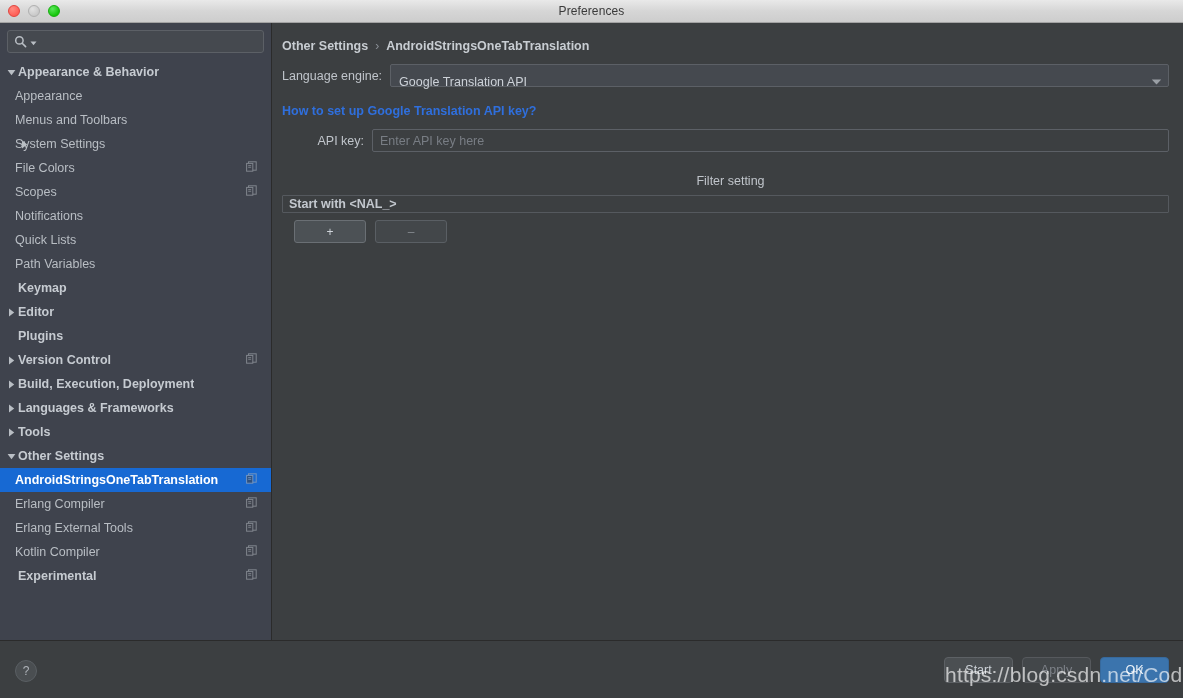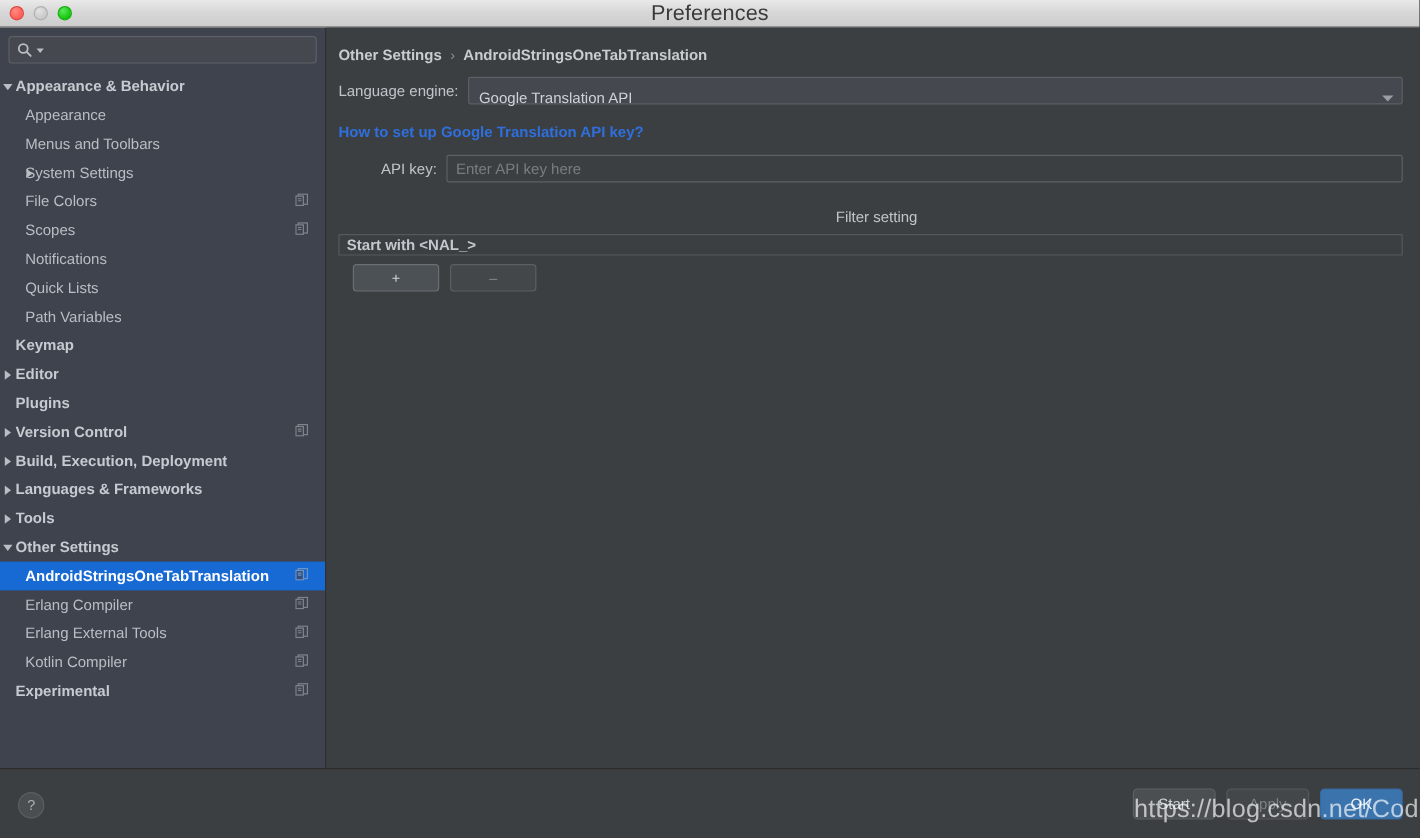--- a/index.html
+++ b/index.html
@@ -21,21 +21,21 @@
   
   .titlebar {
     position: relative;
     height: 23px;
     flex: 0 0 23px;
     background: linear-gradient(to bottom, #e9e9e9 0%, #d6d6d6 50%, #cdcdcd 100%);
     border-bottom: 1px solid #a3a3a3;
     display: flex; align-items: center; justify-content: center;
   }
   .title-text {
-    font-size: 18px; color: #3a3a3a; font-weight: 400;
+    font-size: 12px; color: #3a3a3a; font-weight: 400;
     letter-spacing: .1px;
   }
   .traffic {
     position: absolute; left: 8px; top: 0; bottom: 0;
     display: flex; align-items: center; gap: 8px;
   }
   .light { width: 12px; height: 12px; border-radius: 50%; display: block; }
   .light.close   { background: radial-gradient(circle at 35% 30%, #ff8a80, #ff5f57 70%); border: .5px solid #e0443e; }
   .light.min     { background: radial-gradient(circle at 35% 30%, #e2e2e2, #c9c9c9 70%); border: .5px solid #b0b0b0; }
   .light.zoom    { background: radial-gradient(circle at 35% 30%, #5be85b, #16c60c 70%); border: .5px solid #14ae0c; }
@@ -92,22 +92,22 @@
     display: flex; align-items: center; justify-content: center;
     flex: 0 0 13px;
   }
   .label { overflow: hidden; text-overflow: ellipsis; }
   .copy-icon {
     position: absolute; right: 14px; top: 50%; transform: translateY(-50%);
     opacity: .62;
   }
 
   
-  .ind-0 { }
-  .ind-1 { padding-left: 21px; }
+  .ind-0 { padding-left: 5px; }
+  .ind-1 { padding-left: 15px; }
   .ind-1 .tw { position: absolute; left: 18px; }
 
   
   .main {
     flex: 1 1 auto;
     background: #3c3f41;
     padding: 0;
     position: relative;
     overflow: hidden;
   }

